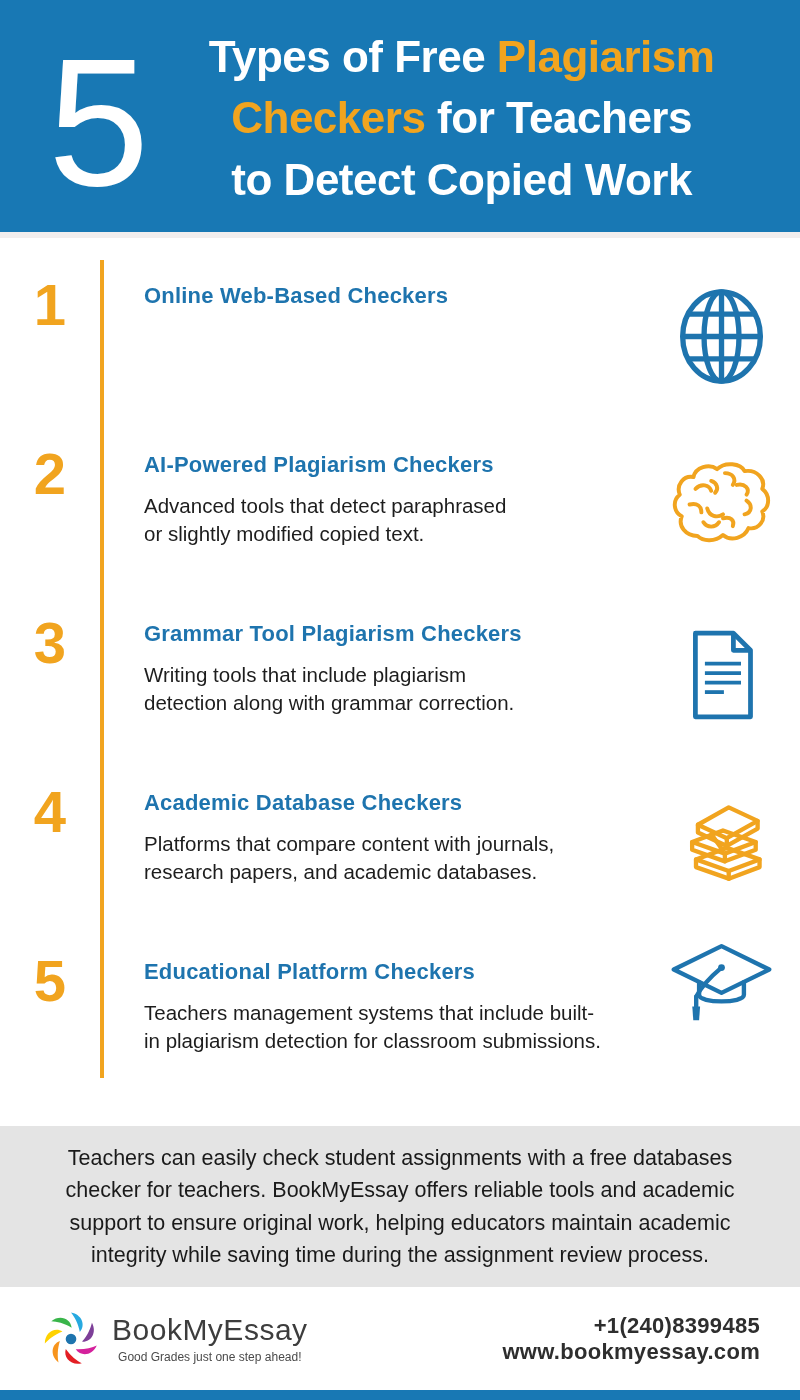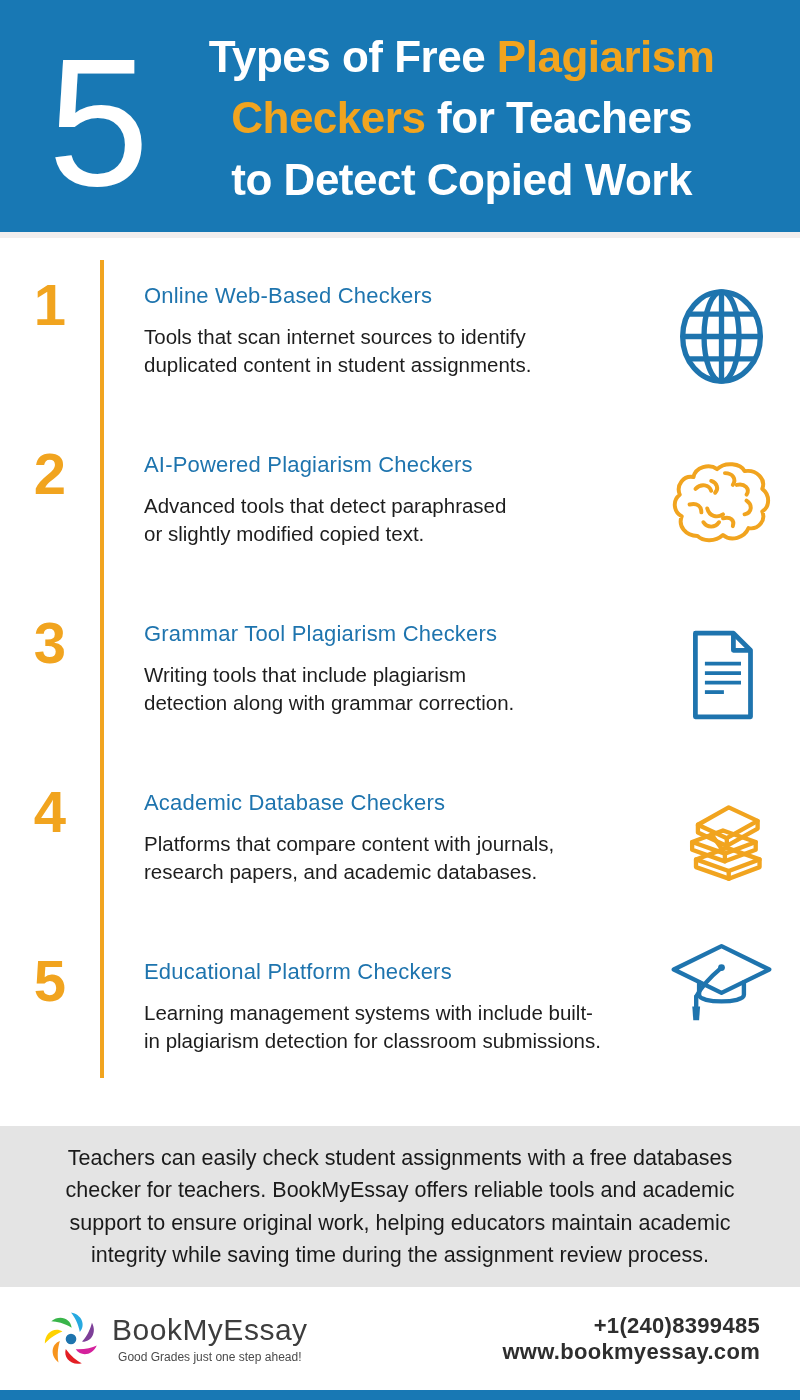--- a/index.html
+++ b/index.html
@@ -26,21 +26,21 @@
   
   .items{position:relative;height:888px;box-sizing:border-box;padding-top:14px;}
   .vline{position:absolute;left:100px;top:22px;width:4px;height:818px;background:#F1A41F;}
   .item{display:flex;height:169px;box-sizing:border-box;}
   .num{
     width:100px;text-align:center;color:#F1A41F;font-weight:700;
     font-size:58px;padding-top:24px;line-height:1;flex:0 0 100px;
   }
   .ibody{margin-left:44px;width:500px;padding-top:31px;box-sizing:border-box;flex:0 0 500px;}
   .ititle{
-    margin:0;color:#1E74AE;font-size:22px;font-weight:400;letter-spacing:0.2px;
+    margin:0;color:#1E74AE;font-size:22px;font-weight:700;letter-spacing:0.2px;
   }
   .idesc{
     margin:14px 0 0 0;color:#1D1D1D;font-size:20.5px;line-height:1.38;
   }
   .idesc span{white-space:nowrap;}
   .iconbox{
     flex:1;display:flex;align-items:center;justify-content:center;
   }
   .item-5 .iconbox{align-items:flex-start;padding-top:12px;}
   
@@ -78,24 +78,20 @@
   </div>
 </header>
 
 <main class="items">
   <div class="vline"></div>
 
   <section class="item item-1">
     <div class="num">1</div>
     <div class="ibody">
       <h2 class="ititle">Online Web-Based Checkers</h2>
-      <p class="idesc">
-        <span>Tools that scan internet sources to identify</span><br>
-        <span>duplicated content in student assignments.</span>
-      </p>
     </div>
     <div class="iconbox">
       <svg width="102" height="114" viewBox="0 0 105 115" fill="none" stroke="#1E74AE" stroke-width="5.5">
         <ellipse cx="52" cy="57" rx="40" ry="46"></ellipse>
         <ellipse cx="52" cy="57" rx="18" ry="46"></ellipse>
         <line x1="52" y1="11" x2="52" y2="103"></line>
         <line x1="17" y1="34" x2="87" y2="34"></line>
         <line x1="12" y1="57" x2="92" y2="57"></line>
         <line x1="17" y1="80" x2="87" y2="80"></line>
       </svg>
@@ -173,21 +169,21 @@
         <path d="M44,44 L54,58"></path>
       </svg>
     </div>
   </section>
 
   <section class="item item-5">
     <div class="num">5</div>
     <div class="ibody">
       <h2 class="ititle">Educational Platform Checkers</h2>
       <p class="idesc">
-        <span>Learning management systems with include built-</span><br>
+        <span>Teachers management systems that include built-</span><br>
         <span>in plagiarism detection for classroom submissions.</span>
       </p>
     </div>
     <div class="iconbox">
       <svg width="112" height="98" viewBox="0 0 115 100" fill="none" stroke="#1E74AE" stroke-width="4.5" stroke-linejoin="round" stroke-linecap="round">
         <path d="M57,6 L106,30 L57,54 L8,30 Z"></path>
         <path d="M34,43 V56 C34,65 80,65 80,56 V43"></path>
         <circle cx="57" cy="28" r="3.5" fill="#1E74AE" stroke="none"></circle>
         <path d="M57,28 C45,38 36,48 31,58"></path>
         <line x1="31" y1="58" x2="31" y2="68"></line>

